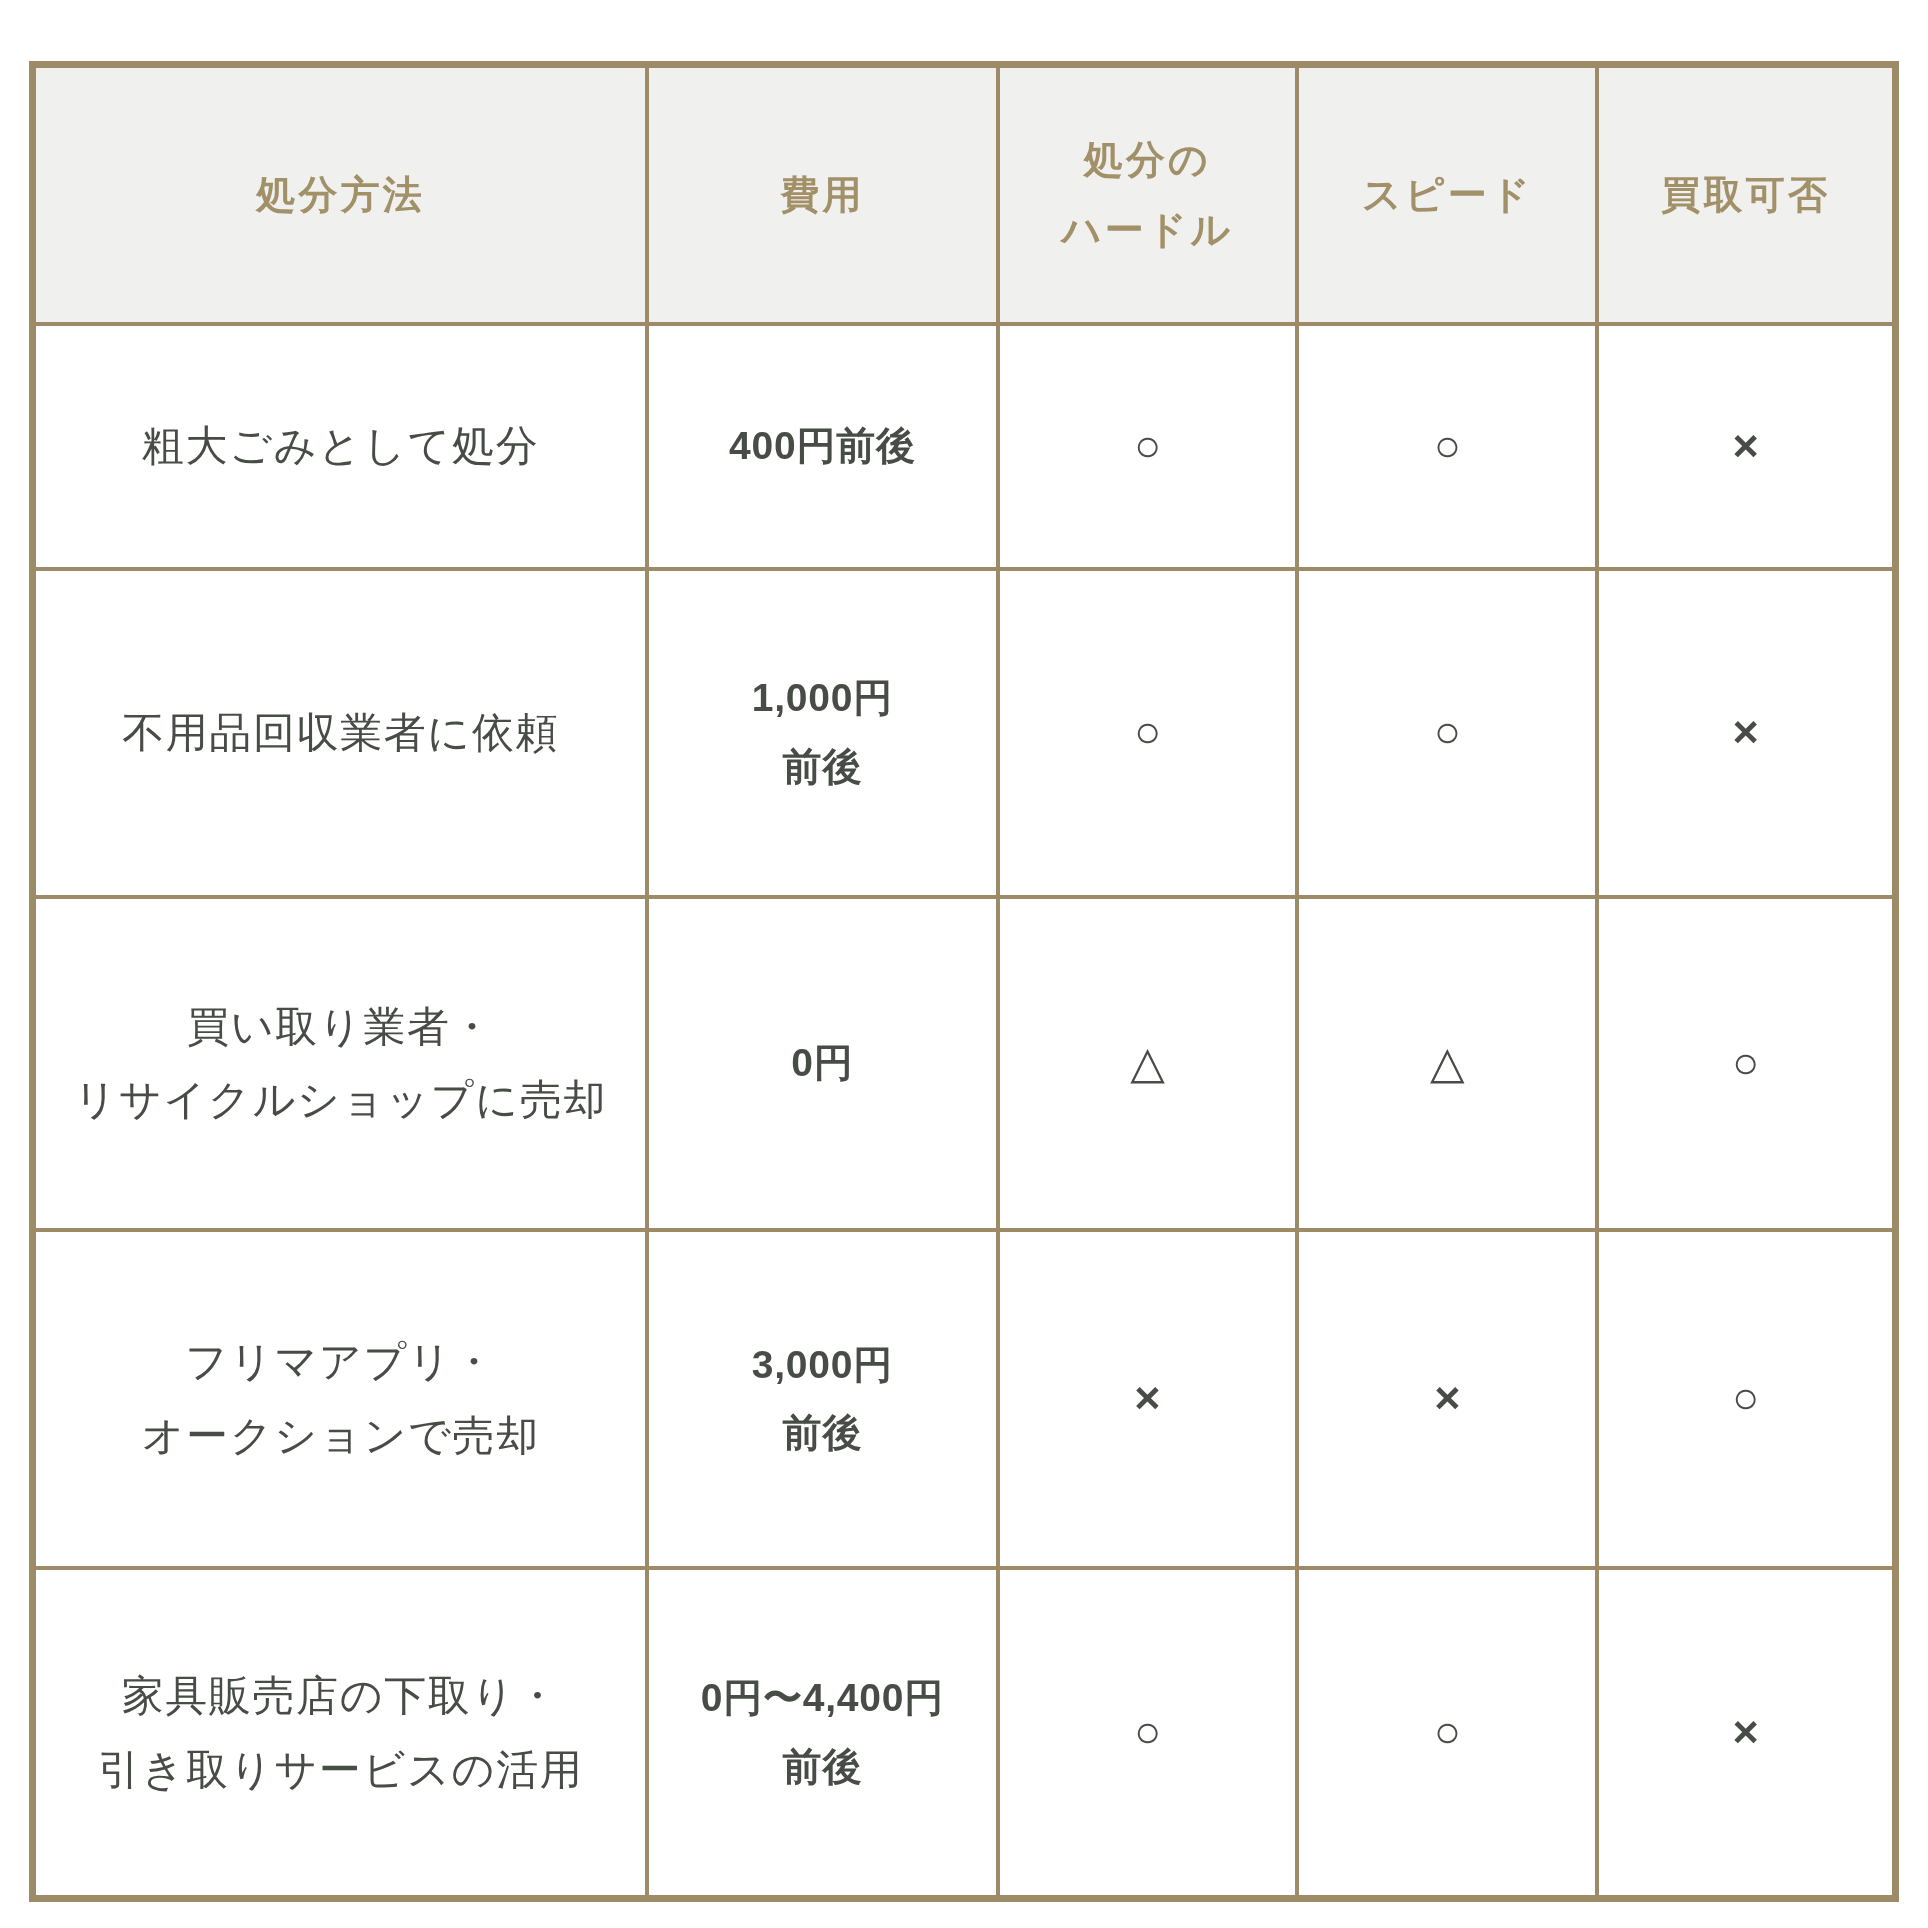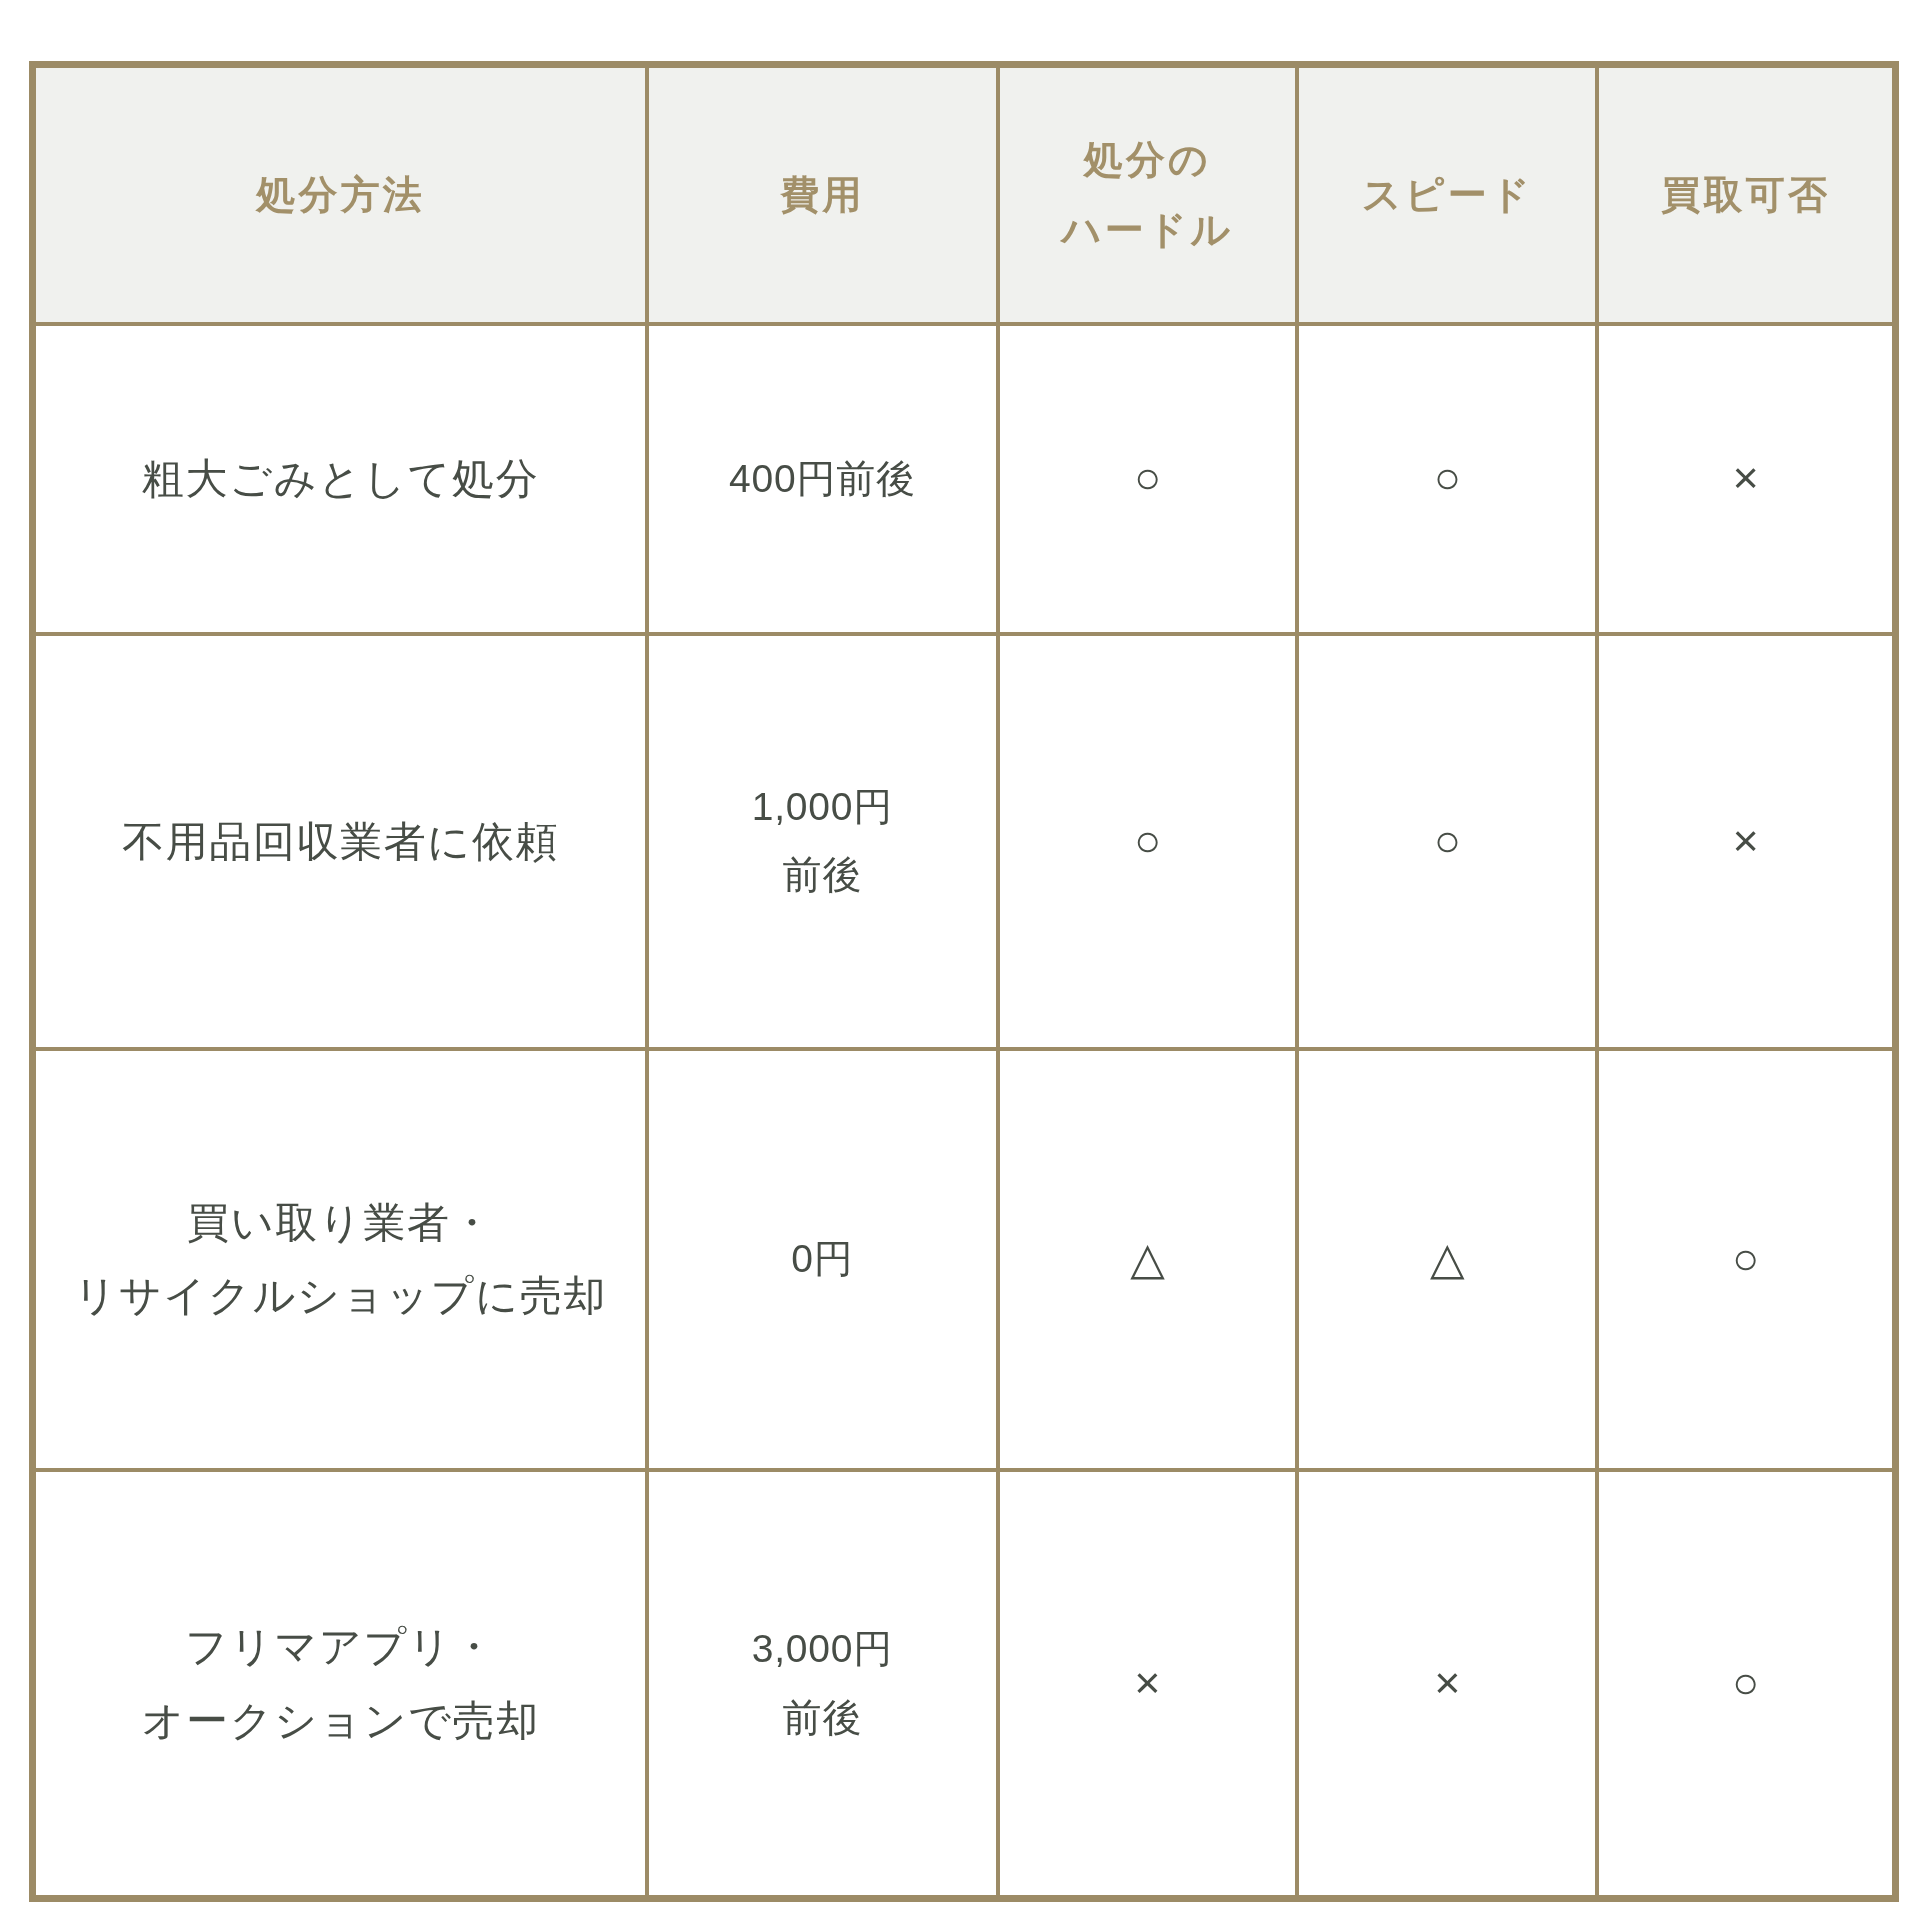--- a/index.html
+++ b/index.html
@@ -43,21 +43,21 @@
     color: var(--header-text);
     font-size: 39px;
     font-weight: bold;
     letter-spacing: 3.2px;
     line-height: 1.8;
   }
   td {
     background: #ffffff;
     color: var(--body-text);
     font-size: 39px;
-    font-weight: normal;
+    font-weight: bold;
     line-height: 1.75;
   }
   td.method {
     font-weight: normal;
     font-size: 42px;
     letter-spacing: 1.6px;
   }
   td.cost {
     font-size: 39px;
     letter-spacing: 0.8px;
@@ -114,16 +114,25 @@
       </tr>
       <tr style="height:251px">
         <td class="method">フリマアプリ・
 オークションで売却</td>
         <td class="cost">3,000円
 前後</td>
         <td class="symbol">×</td>
         <td class="symbol">×</td>
         <td class="symbol">○</td>
       </tr>
+      <tr style="height:245px">
+        <td class="method">家具販売店の下取り・
+引き取りサービスの活用</td>
+        <td class="cost">0円〜4,400円
+前後</td>
+        <td class="symbol">○</td>
+        <td class="symbol">○</td>
+        <td class="symbol">×</td>
+      </tr>
     </tbody>
   </table>
 </div>
 
 
 </body></html>

